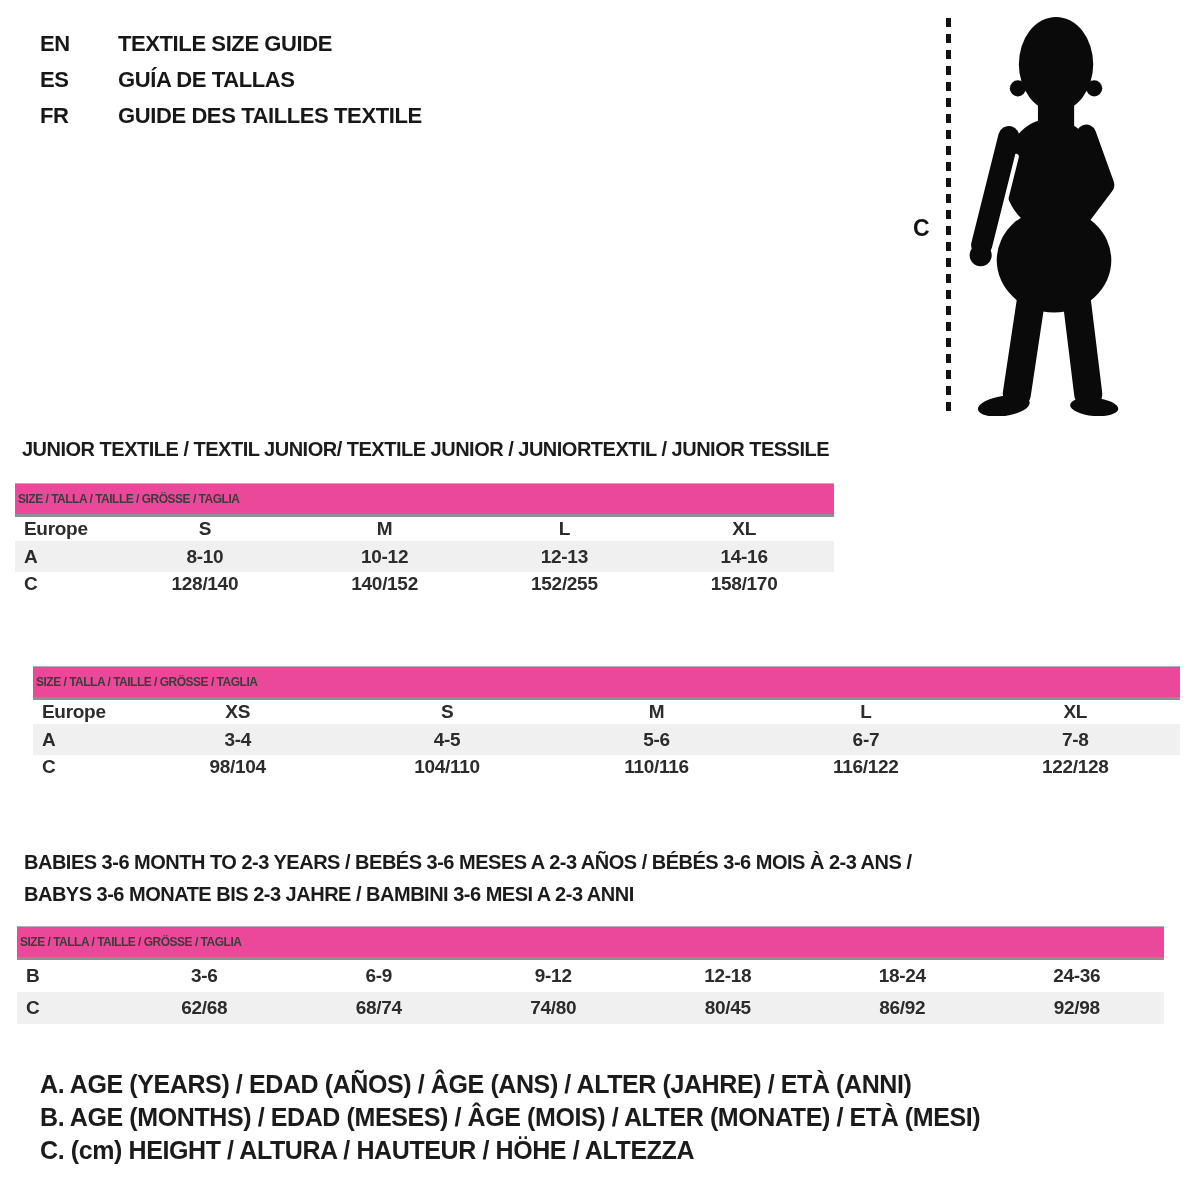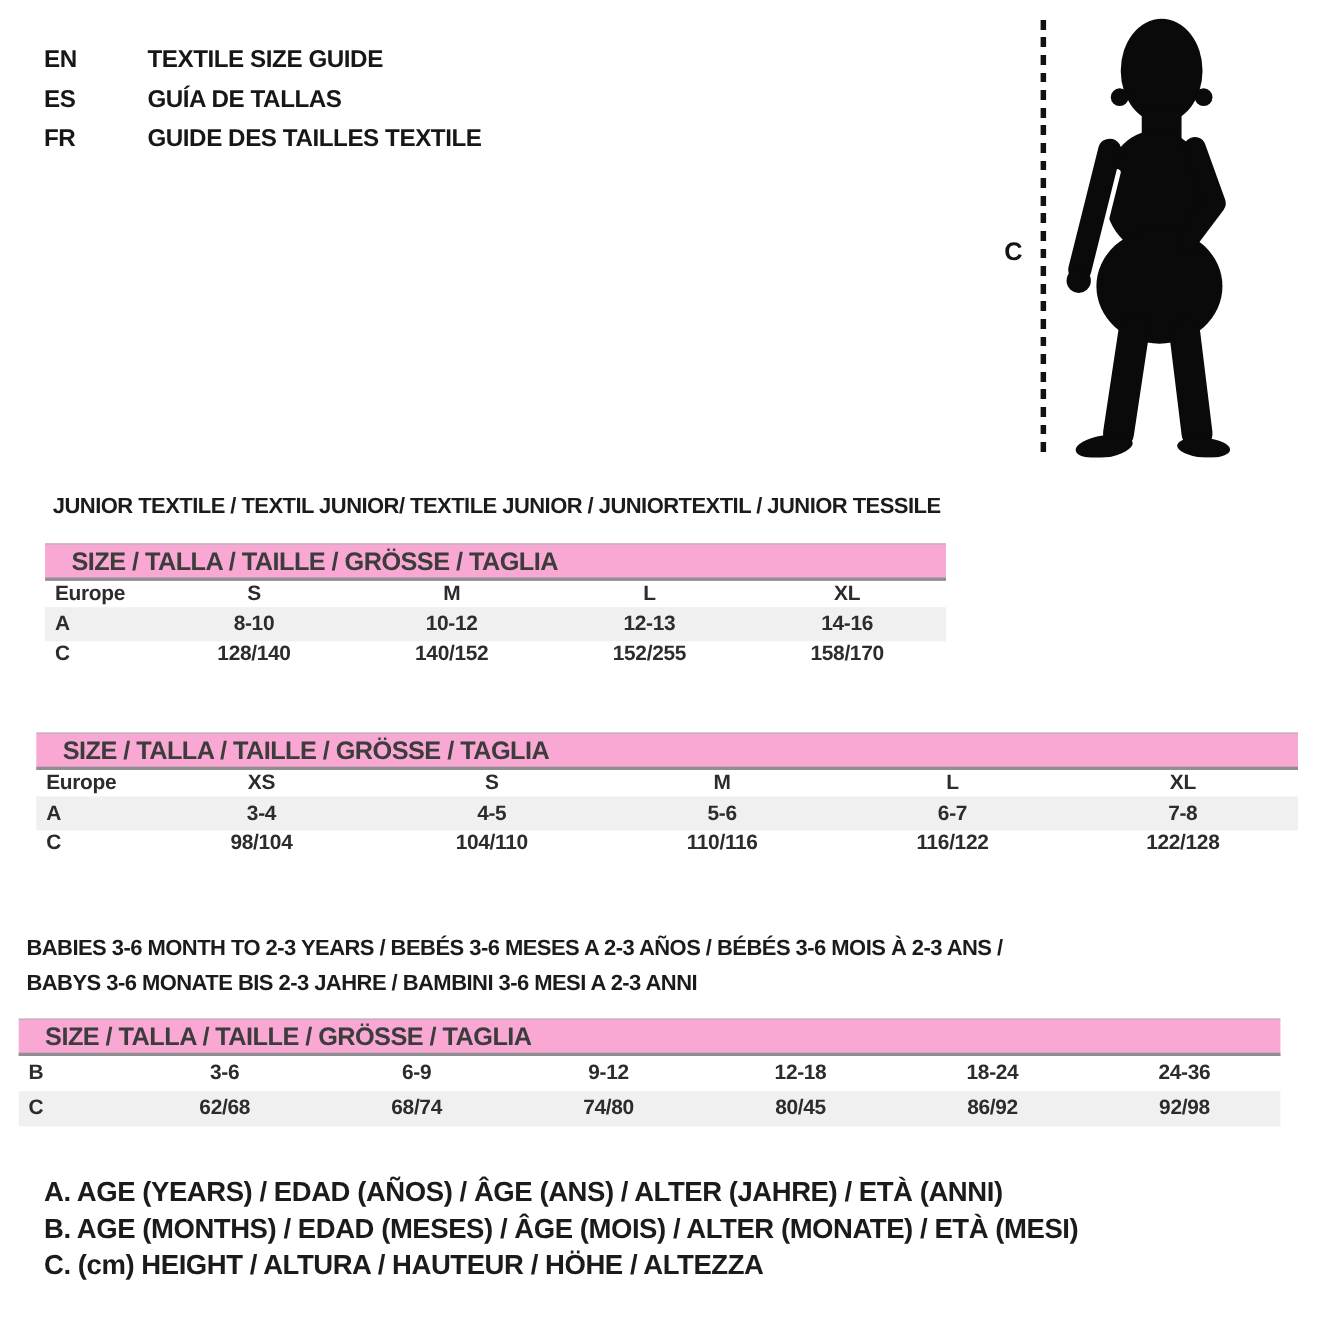--- a/index.html
+++ b/index.html
@@ -3,45 +3,45 @@
 <meta charset="utf-8">
 <style>
   * { margin:0; padding:0; box-sizing:border-box; }
   html,body { width:1200px; height:1200px; background:#ffffff;
     font-family:"Liberation Sans", sans-serif; color:#1d1d1d;
     -webkit-font-smoothing:antialiased; }
   .abs { position:absolute; }
 
   
   .lang-block { left:40px; top:31px; }
-  .lang-row { display:flex; height:36px; align-items:flex-end;gap:16px; }
+  .lang-row { display:flex; height:36px; align-items:flex-start; }
   .lang-code { width:78px; font-size:22px; font-weight:700; letter-spacing:-0.4px; color:#171717; }
   .lang-label { font-size:22px; font-weight:700; letter-spacing:-0.4px; color:#171717; }
 
   
   .measure-line { left:946px; top:18px; width:5px; height:397px;
     background:repeating-linear-gradient(to bottom,#121212 0 9px, transparent 9px 16px); }
   .measure-label { left:913px; top:215px; font-size:23px; font-weight:700; color:#141414; }
   .silhouette-box { left:963px; top:14px; width:172px; height:402px; }
 
   
   .sec-title { font-size:20px; font-weight:700; letter-spacing:-0.5px; color:#1b1b1b; padding-left:7px; line-height:24px; }
-  .band { height:34px; background:#f9a8d4; border-top:1px solid #b2b2b2; border-bottom:3px solid #8f8f8f;
-    display:flex; align-items:center; padding-left:24px;
-    font-size:23px; font-weight:700; letter-spacing:-0.5px; color:#3c3c3c; }
+  .band { height:34px; background:#ec4899; border-top:1px solid #b2b2b2; border-bottom:3px solid #8f8f8f;
+    display:flex; align-items:center; padding-left:3px;
+    font-size:12px; font-weight:700; letter-spacing:-0.5px; color:#3c3c3c; }
   .trow { display:grid; align-items:center; height:24px;
     font-size:19px; font-weight:700; letter-spacing:-0.3px; color:#2c2c2c; }
   .trow.shaded { background:#f0f0f0; height:31px; }
   .cols4 { grid-template-columns:100px repeat(4,1fr); }
   .cols5 { grid-template-columns:100px repeat(5,1fr); }
   .cols6 { grid-template-columns:100px repeat(6,1fr); }
   .rlabel { padding-left:9px; text-align:left; }
   .cell { text-align:center; }
 
-  .junior-sec   { left:41px; top:437px; width:819px;margin-top:11px; }
+  .junior-sec   { left:15px; top:437px; width:819px; }
   .junior-sec .band { margin-top:22px; }
   .children-sec { left:33px; top:645px; width:1147px; }
   .children-sec .band { margin-top:21px; }
   .babies-sec   { left:17px; top:846px; width:1147px; }
   .babies-sec .band { margin-top:16px; }
   .title-sub { font-size:0.62em; position:relative; bottom:-2px; }
   .babies-title-line { line-height:32px; }
   .babies-sec .trow { height:32px; }
 
   

